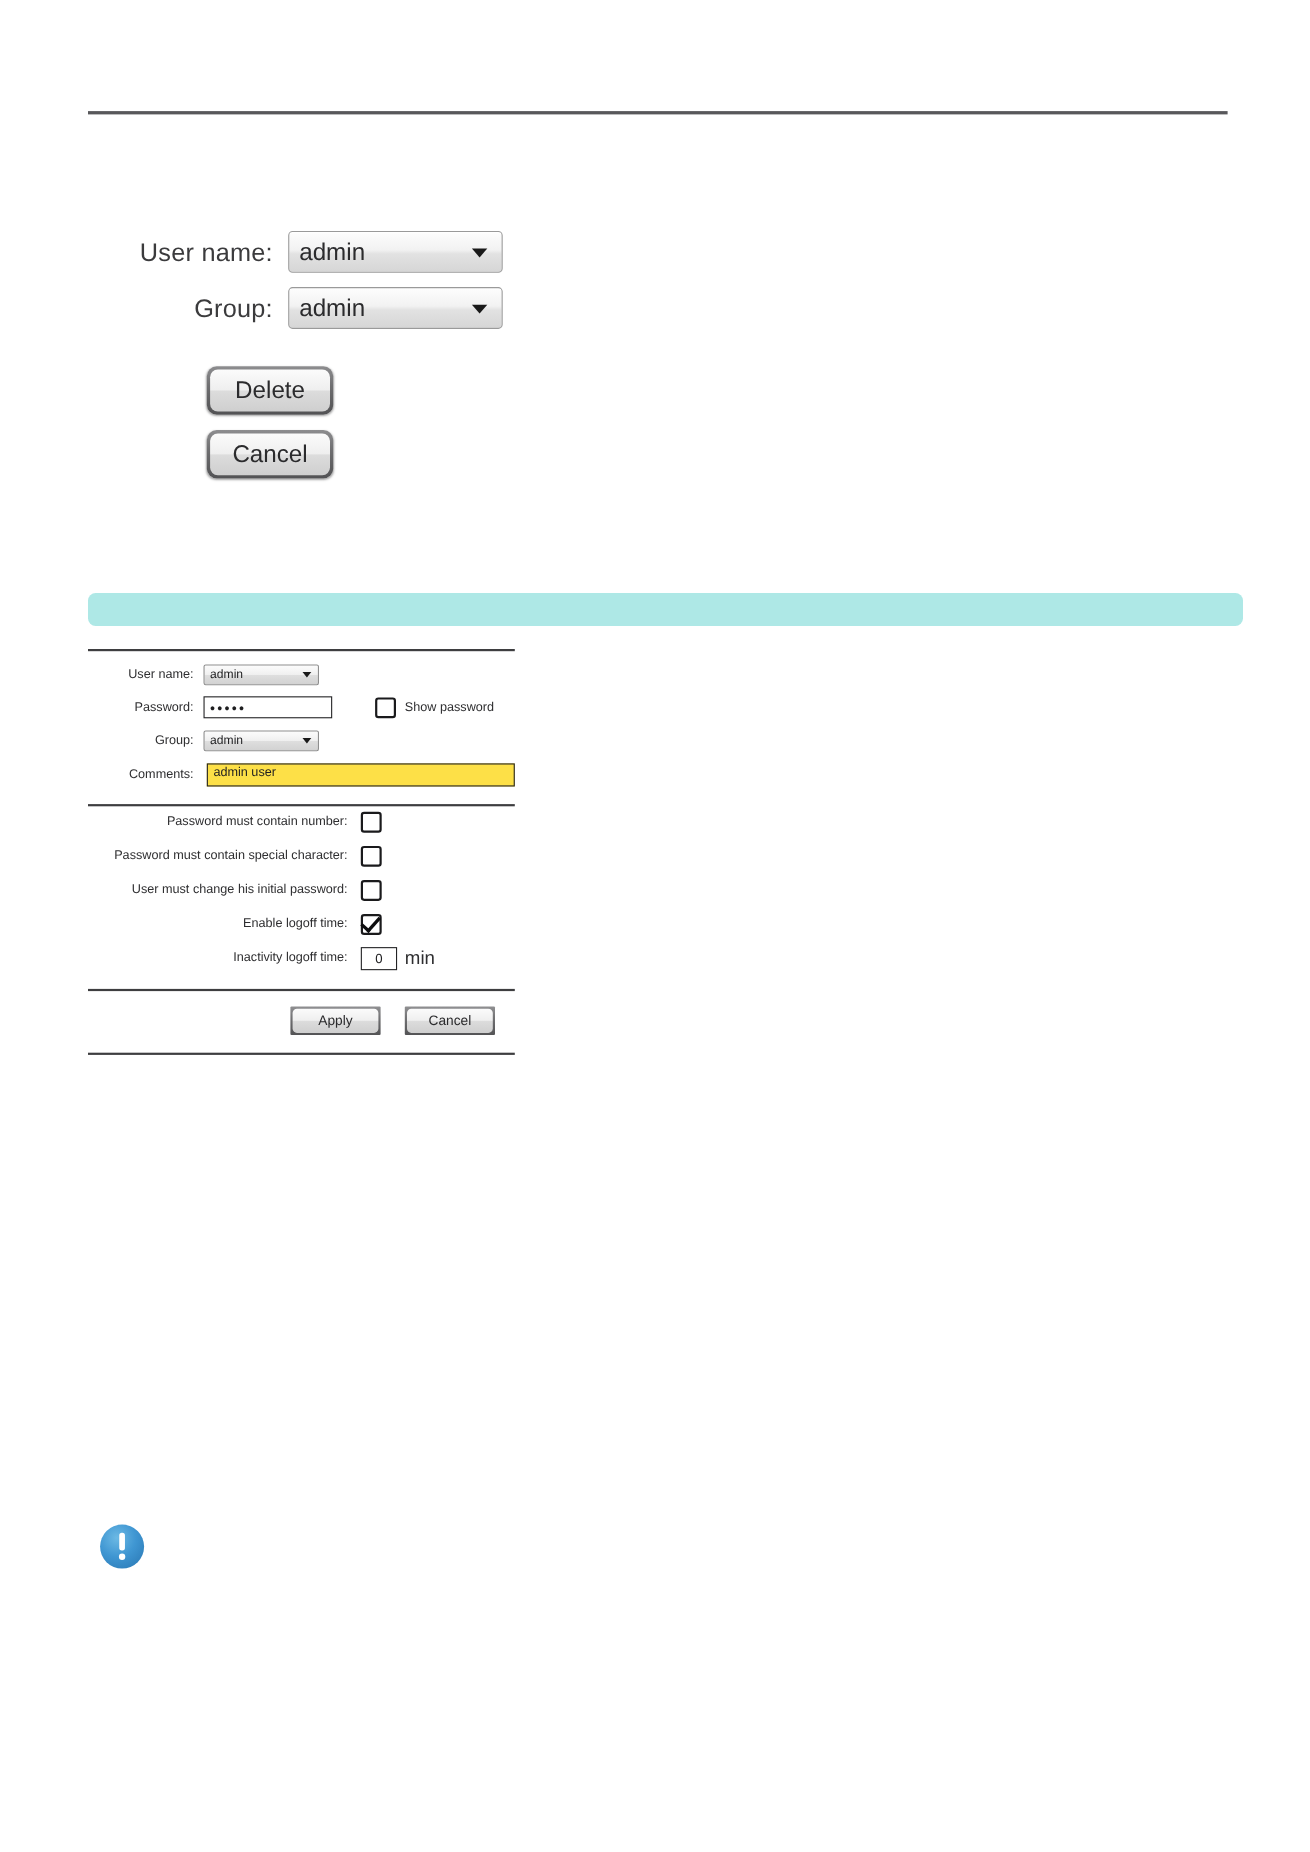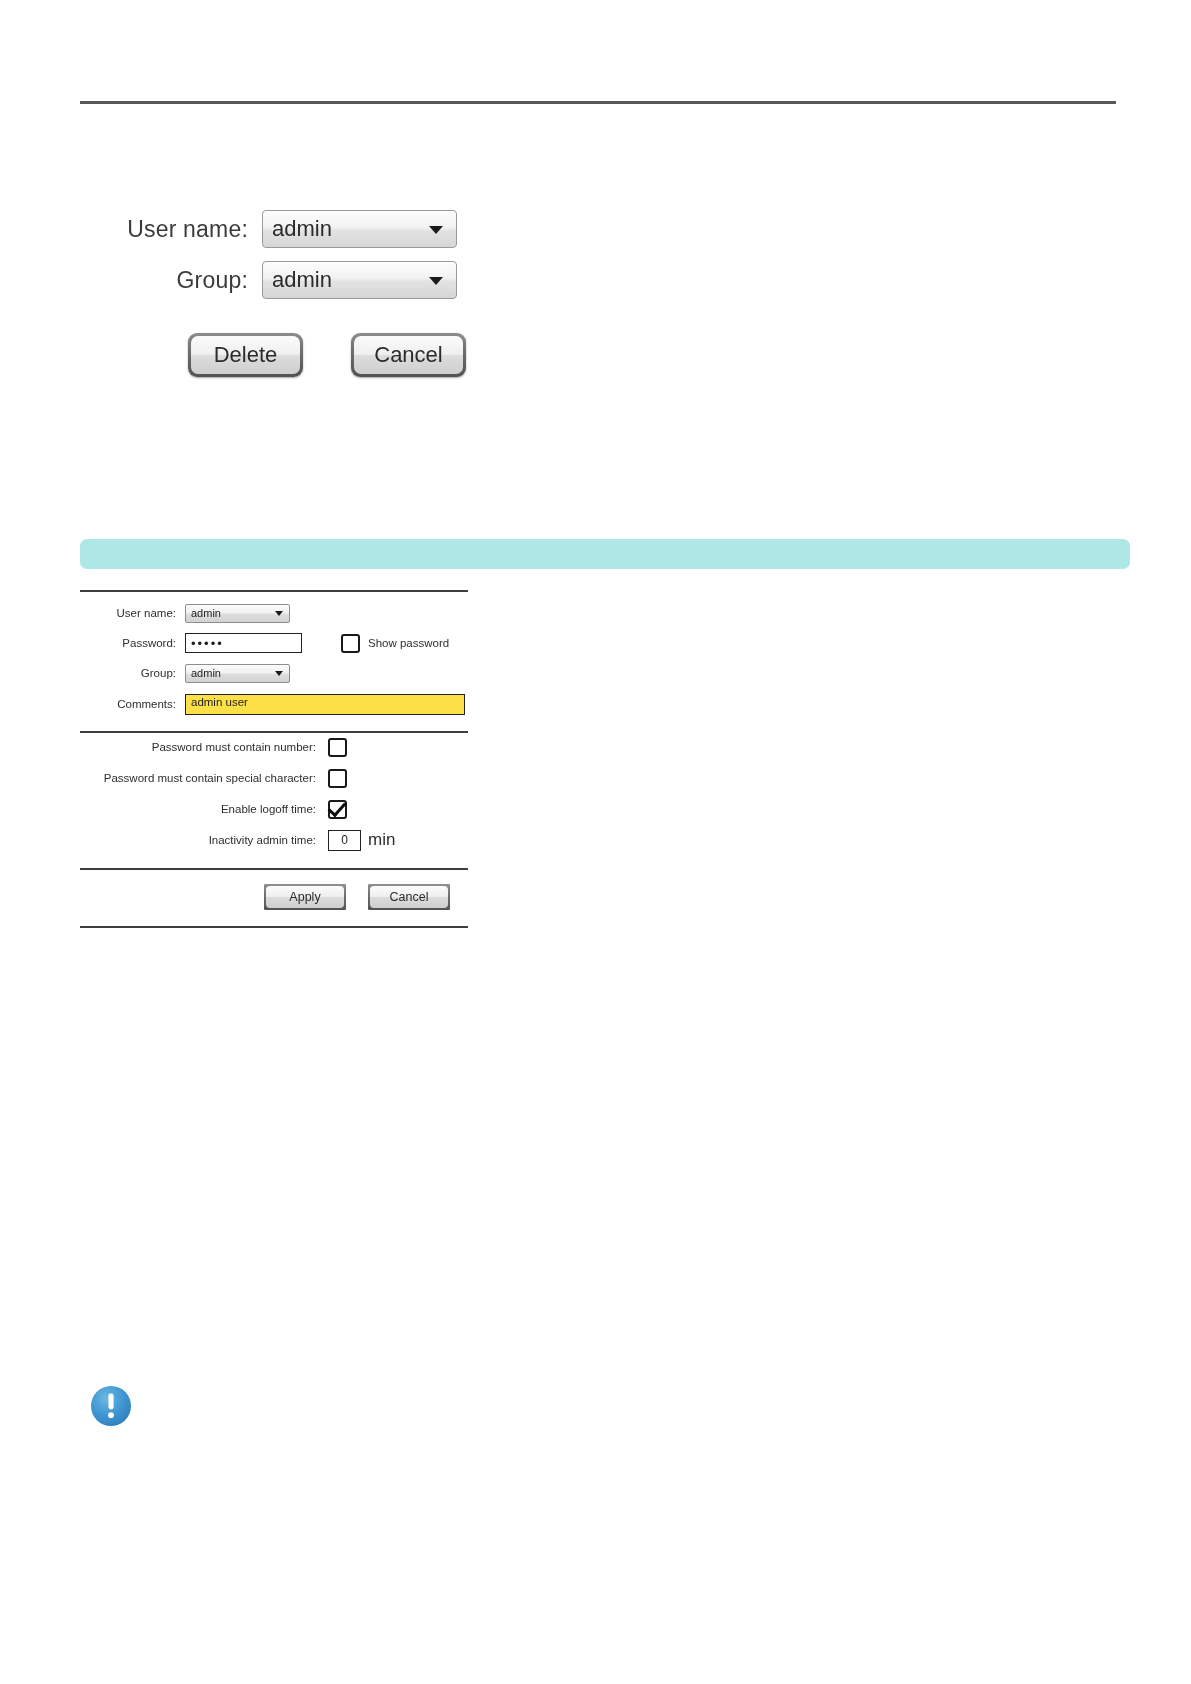--- a/index.html
+++ b/index.html
@@ -71,23 +71,24 @@
     margin-top: -3px;
     width: 0;
     height: 0;
     border-left: 7px solid transparent;
     border-right: 7px solid transparent;
     border-top: 8px solid #1a1a1a;
   }
 
   .dlg-buttons {
     display: flex;
-    gap: 48px;
+    gap: 14px;
     margin-top: 34px;
     margin-left: 108px;
+    flex-direction: column;
   }
   .btn3d {
     position: relative;
     width: 115px;
     height: 44px;
     border-radius: 9px;
     background: linear-gradient(to bottom, #8d8d8f 0%, #6f6f71 40%, #525254 100%);
     padding: 3px;
     box-sizing: border-box;
     box-shadow: 0 1px 2px rgba(0,0,0,.35);
@@ -364,21 +365,21 @@
     </div>
 
     <div class="f-row">
       <div class="f-label">Group:</div>
       <div class="combo-sm">
         <span class="val">admin</span>
         <span class="arrow"></span>
       </div>
     </div>
 
-    <div class="f-row" style="height:26px;">
+    <div class="f-row" style="height:26px;justify-content:space-between;">
       <div class="f-label">Comments:</div>
       <div class="txt-wide">
         <span>admin user</span>
       </div>
     </div>
 
   </div>
 
   <div class="panel-rule"></div>
 
@@ -387,28 +388,32 @@
     <div class="opt-row">
       <div class="opt-label">Password must contain number:</div>
       <span class="chk"></span>
     </div>
 
     <div class="opt-row">
       <div class="opt-label">Password must contain special character:</div>
       <span class="chk"></span>
     </div>
 
+    <div class="opt-row">
+      <div class="opt-label">User must change his initial password:</div>
+      <span class="chk"></span>
+    </div>
 
     <div class="opt-row">
       <div class="opt-label">Enable logoff time:</div>
       <span class="chk on"></span>
     </div>
 
     <div class="opt-row">
-      <div class="opt-label">Inactivity admin time:</div>
+      <div class="opt-label">Inactivity logoff time:</div>
       <span class="num-box">0</span>
       <span class="unit">min</span>
     </div>
 
   </div>
 
   <div class="panel-rule"></div>
 
   <div class="panel-buttons">
     <div class="btn3d-sm">

